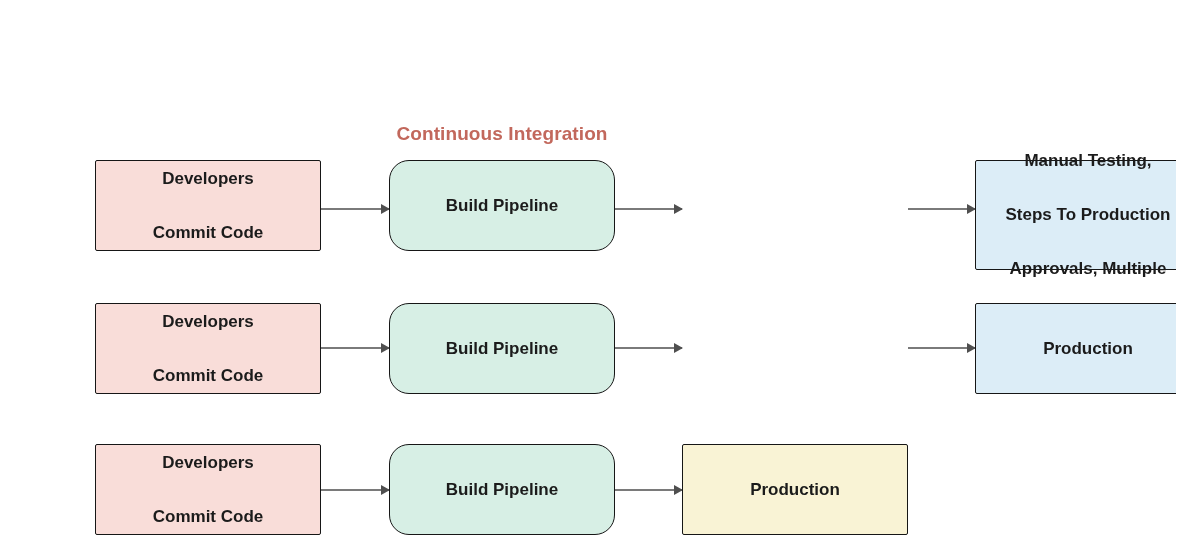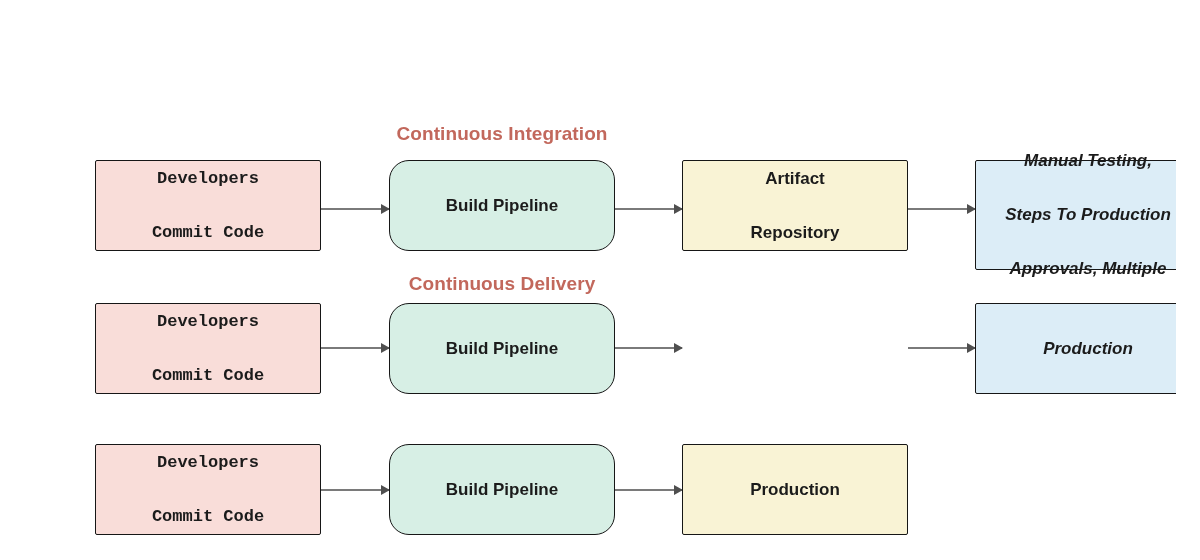--- a/index.html
+++ b/index.html
@@ -44,24 +44,24 @@
     justify-content: center;
     text-align: center;
     color: var(--box-text);
     font-size: 17px;
     font-weight: 700;
     line-height: 30px;
   }
   .fill-pink   { background: var(--pink); }
   .fill-mint   { background: var(--mint); border-radius: 20px; }
   .fill-yellow { background: var(--yellow); }
-  .fill-blue   { background: var(--blue); font-style: italic; }
+  .fill-blue   { background: var(--blue); }
   .h-std  { height: 91px; }
   .h-tall { height: 110px; }
-  .col-1 { left: 47px; font-family: Liberation Mono, monospace; }
+  .col-1 { left: 47px; }
   .col-2 { left: 341px; }
   .col-3 { left: 634px; }
   .col-4 { left: 927px; }
   .row-1 { top: 112px; }
   .row-2 { top: 255px; }
   .row-3 { top: 396px; }
   .arrow {
     position: absolute;
     height: 2px;
     background: var(--arrow);
@@ -96,32 +96,27 @@
 
   <div class="box fill-pink h-std col-1 row-1">
     <span>Developers</span>
     <span>Commit Code</span>
   </div>
   <div class="arrow a-r1 a-c1"></div>
   <div class="box fill-mint h-std col-2 row-1">
     <span>Build Pipeline</span>
   </div>
   <div class="arrow a-r1 a-c2"></div>
-  <div class="box fill-yellow h-std col-3 row-1">
-    <span>Artifact</span>
-    <span>Repository</span>
-  </div>
   <div class="arrow a-r1 a-c3"></div>
   <div class="box fill-blue h-tall col-4 row-1">
     <span>Manual Testing,</span>
     <span>Steps To Production</span>
     <span>Approvals, Multiple</span>
   </div>
 
-  <div class="row-title t-2">Continuous Delivery</div>
 
   <div class="box fill-pink h-std col-1 row-2">
     <span>Developers</span>
     <span>Commit Code</span>
   </div>
   <div class="arrow a-r2 a-c1"></div>
   <div class="box fill-mint h-std col-2 row-2">
     <span>Build Pipeline</span>
   </div>
   <div class="arrow a-r2 a-c2"></div>

